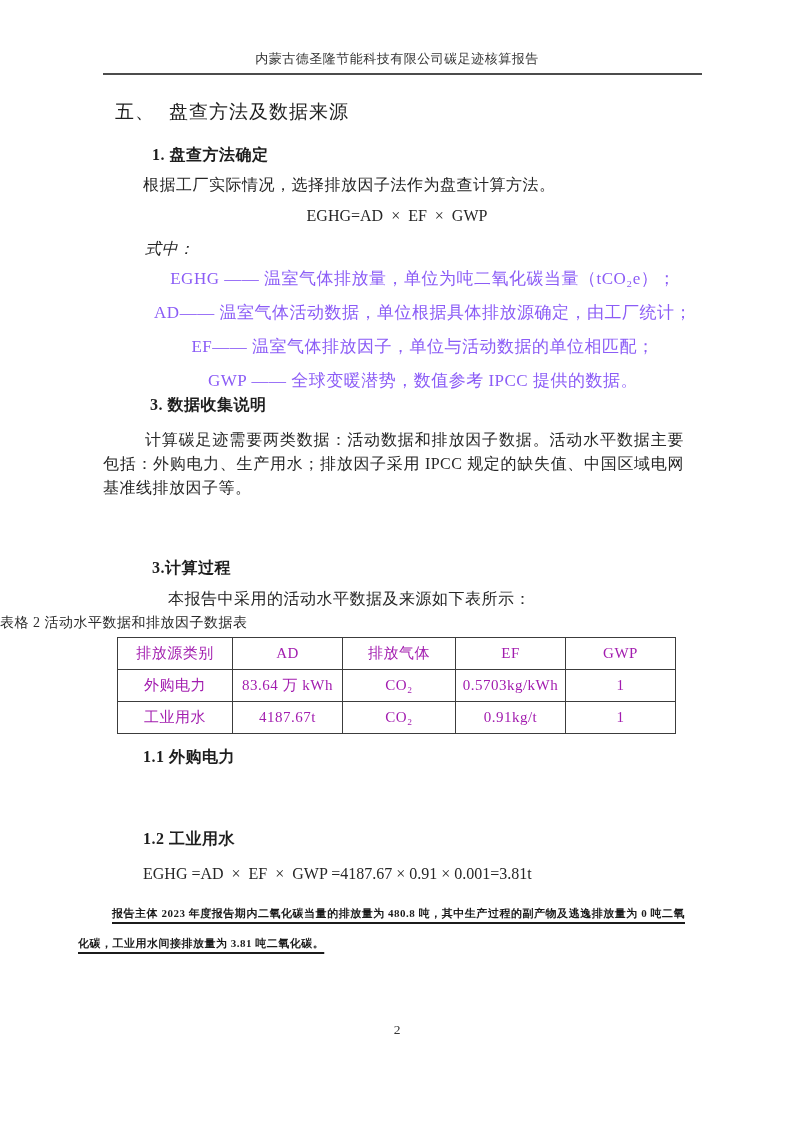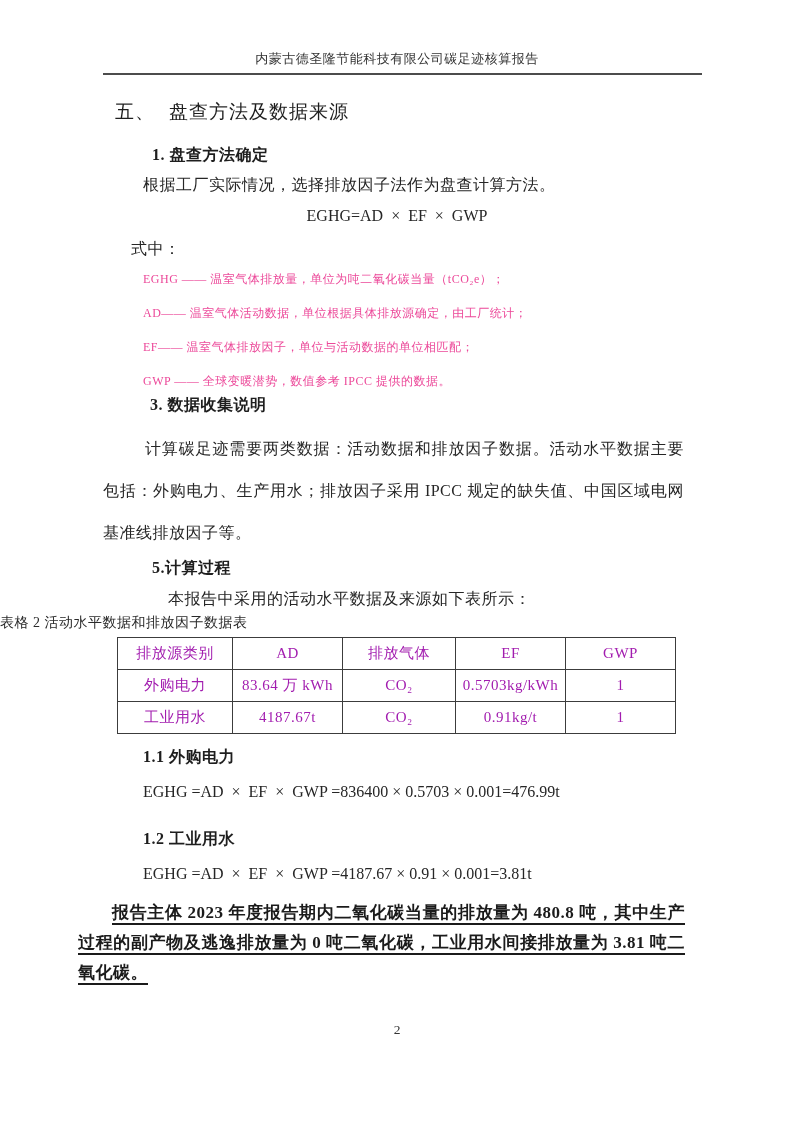--- a/index.html
+++ b/index.html
@@ -35,26 +35,26 @@
   .h2-c1{top:558px;left:152px;}
   .h2-c11{top:747px;left:143px;}
   .h2-c12{top:829px;left:143px;}
   .body-text{font-size:16px;color:#262626;letter-spacing:0.5px;}
   .p-method{top:175px;left:143px;}
   .formula-center{
     top:207px;left:110px;width:574px;
     text-align:center;white-space:pre-wrap;
     font-size:16px;color:#262626;
   }
-  .p-shizhong{top:239px;left:131px;}
+  .p-shizhong{top:239px;left:145px;font-style:italic;}
   .terms{top:262px;left:143px;width:560px;}
-  .term{line-height:34px;font-size:12px;color:#ec4899;letter-spacing:0.5px;}
+  .term{line-height:34px;font-size:17px;color:#8b5cf6;letter-spacing:0.5px;text-align:center;}
   .p-collect{
     top:428px;left:103px;width:581px;
-    text-align:justify;text-indent:42px;line-height:42px;
+    text-align:justify;text-indent:42px;line-height:24px;
   }
   .p-intro6{top:589px;left:168px;}
   .table-caption{
     top:614px;left:0;width:794px;text-align:left;
     font-size:14px;color:#2a2a2a;letter-spacing:0.5px;
   }
   table.data-table{
     position:absolute;top:637px;left:117px;
     border-collapse:collapse;table-layout:fixed;width:558px;
     font-size:15px;color:#a21caf;
@@ -65,21 +65,21 @@
     height:31px;text-align:center;vertical-align:middle;
     letter-spacing:0.5px;
     padding:0;
   }
   .col0{width:115px;}.col1{width:110px;}.col2{width:113px;}.col3{width:110px;}.col4{width:110px;}
   .formula-line{white-space:pre-wrap;font-size:16px;color:#262626;}
   .f1{top:783px;left:143px;}
   .f2{top:865px;left:143px;}
   .p-conclusion{
     top:898px;left:78px;width:607px;
-    font-size:17px;font-weight:bold;color:#1b1b1b;
+    font-size:11px;font-weight:bold;color:#1b1b1b;
     text-align:justify;text-indent:34px;line-height:30px;
     text-decoration:underline;
     text-decoration-thickness:1.5px;
     text-underline-offset:5px;
     letter-spacing:0.5px;
   }
   .page-number{
     top:1022px;left:0;width:794px;text-align:center;
     font-size:13.5px;color:#333;
   }
@@ -106,21 +106,21 @@
     <div class="term">EGHG —— 温室气体排放量，单位为吨二氧化碳当量（tCO₂e）；</div>
     <div class="term">AD—— 温室气体活动数据，单位根据具体排放源确定，由工厂统计；</div>
     <div class="term">EF—— 温室气体排放因子，单位与活动数据的单位相匹配；</div>
     <div class="term">GWP —— 全球变暖潜势，数值参考 IPCC 提供的数据。</div>
   </div>
 
   <div class="abs h2 h2-m2">3. 数据收集说明</div>
   <div class="abs body-text p-collect">计算碳足迹需要两类数据：活动数据和排放因子数据。活动水平数据主要包括：外购电力、生产用水；排放因子采用 IPCC 规定的缺失值、中国区域电网基准线排放因子等。</div>
 
 
-  <div class="abs h2 h2-c1">5.计算过程</div>
+  <div class="abs h2 h2-c1">3.计算过程</div>
   <div class="abs body-text p-intro6">本报告中采用的活动水平数据及来源如下表所示：</div>
   <div class="abs table-caption">表格 2 活动水平数据和排放因子数据表</div>
 
   <table class="data-table">
     <colgroup>
       <col class="col0">
         <col class="col1">
         <col class="col2">
         <col class="col3">
         <col class="col4">
@@ -144,21 +144,20 @@
       <td>工业用水</td>
       <td>4187.67t</td>
       <td>CO₂</td>
       <td>0.91kg/t</td>
       <td>1</td>
     </tr>
   </tbody>
     </table>
 
   <div class="abs h2 h2-c11">1.1 外购电力</div>
-  <div class="abs formula-line f1">EGHG =AD  ×  EF  ×  GWP =836400 × 0.5703 × 0.001=476.99t</div>
 
   <div class="abs h2 h2-c12">1.2 工业用水</div>
   <div class="abs formula-line f2">EGHG =AD  ×  EF  ×  GWP =4187.67 × 0.91 × 0.001=3.81t</div>
 
   <div class="abs p-conclusion">报告主体 2023 年度报告期内二氧化碳当量的排放量为 480.8 吨，其中生产过程的副产物及逃逸排放量为 0 吨二氧化碳，工业用水间接排放量为 3.81 吨二氧化碳。</div>
 
   <div class="abs page-number">2</div>
 
 </div>
 

